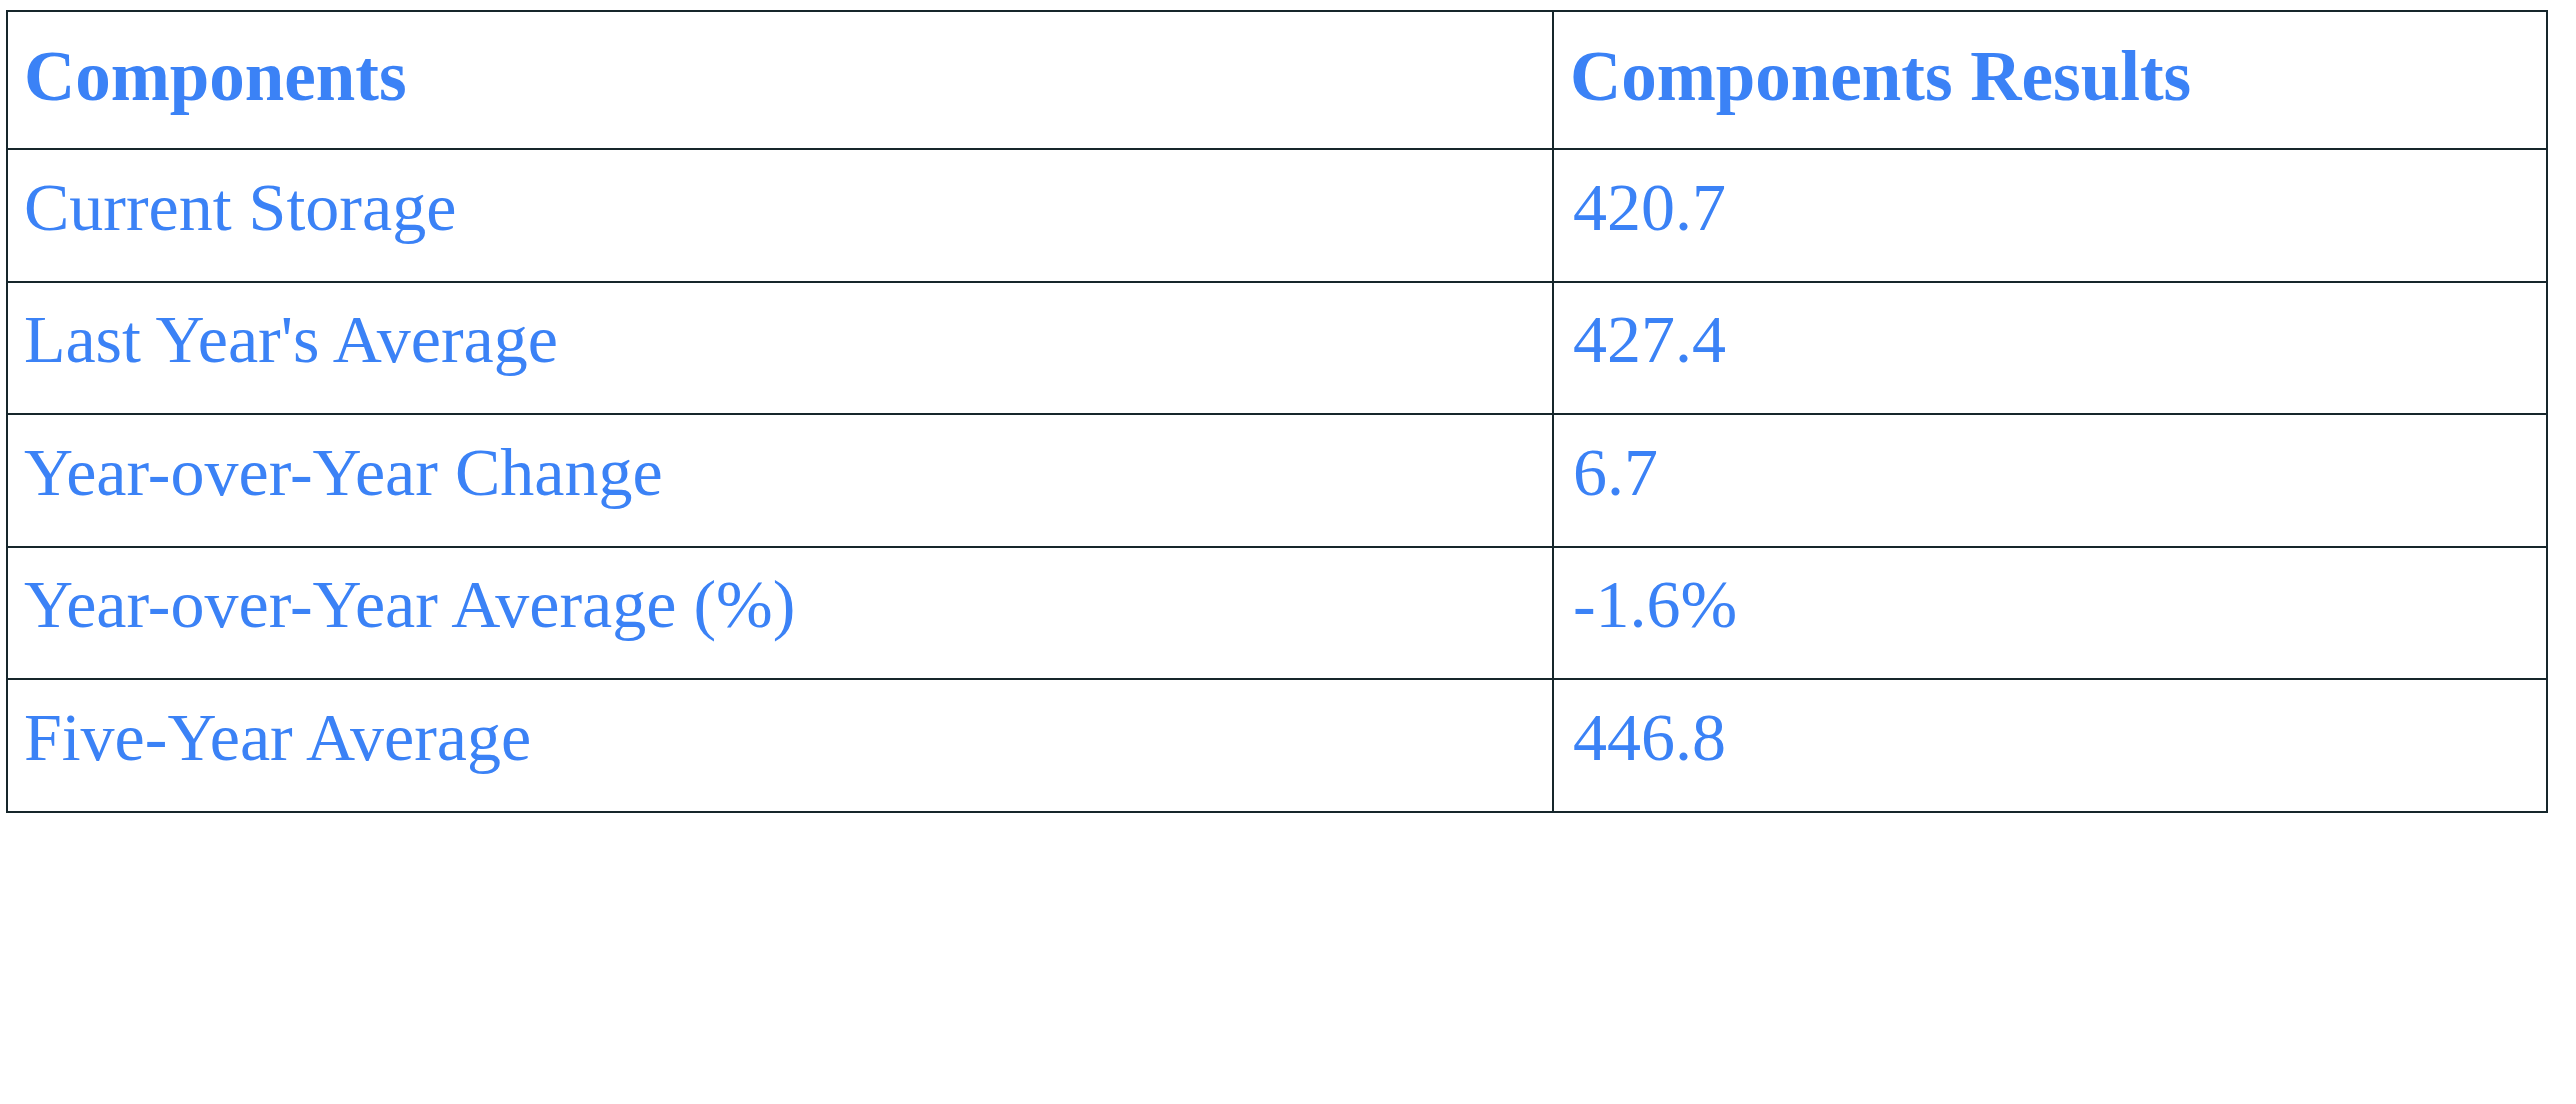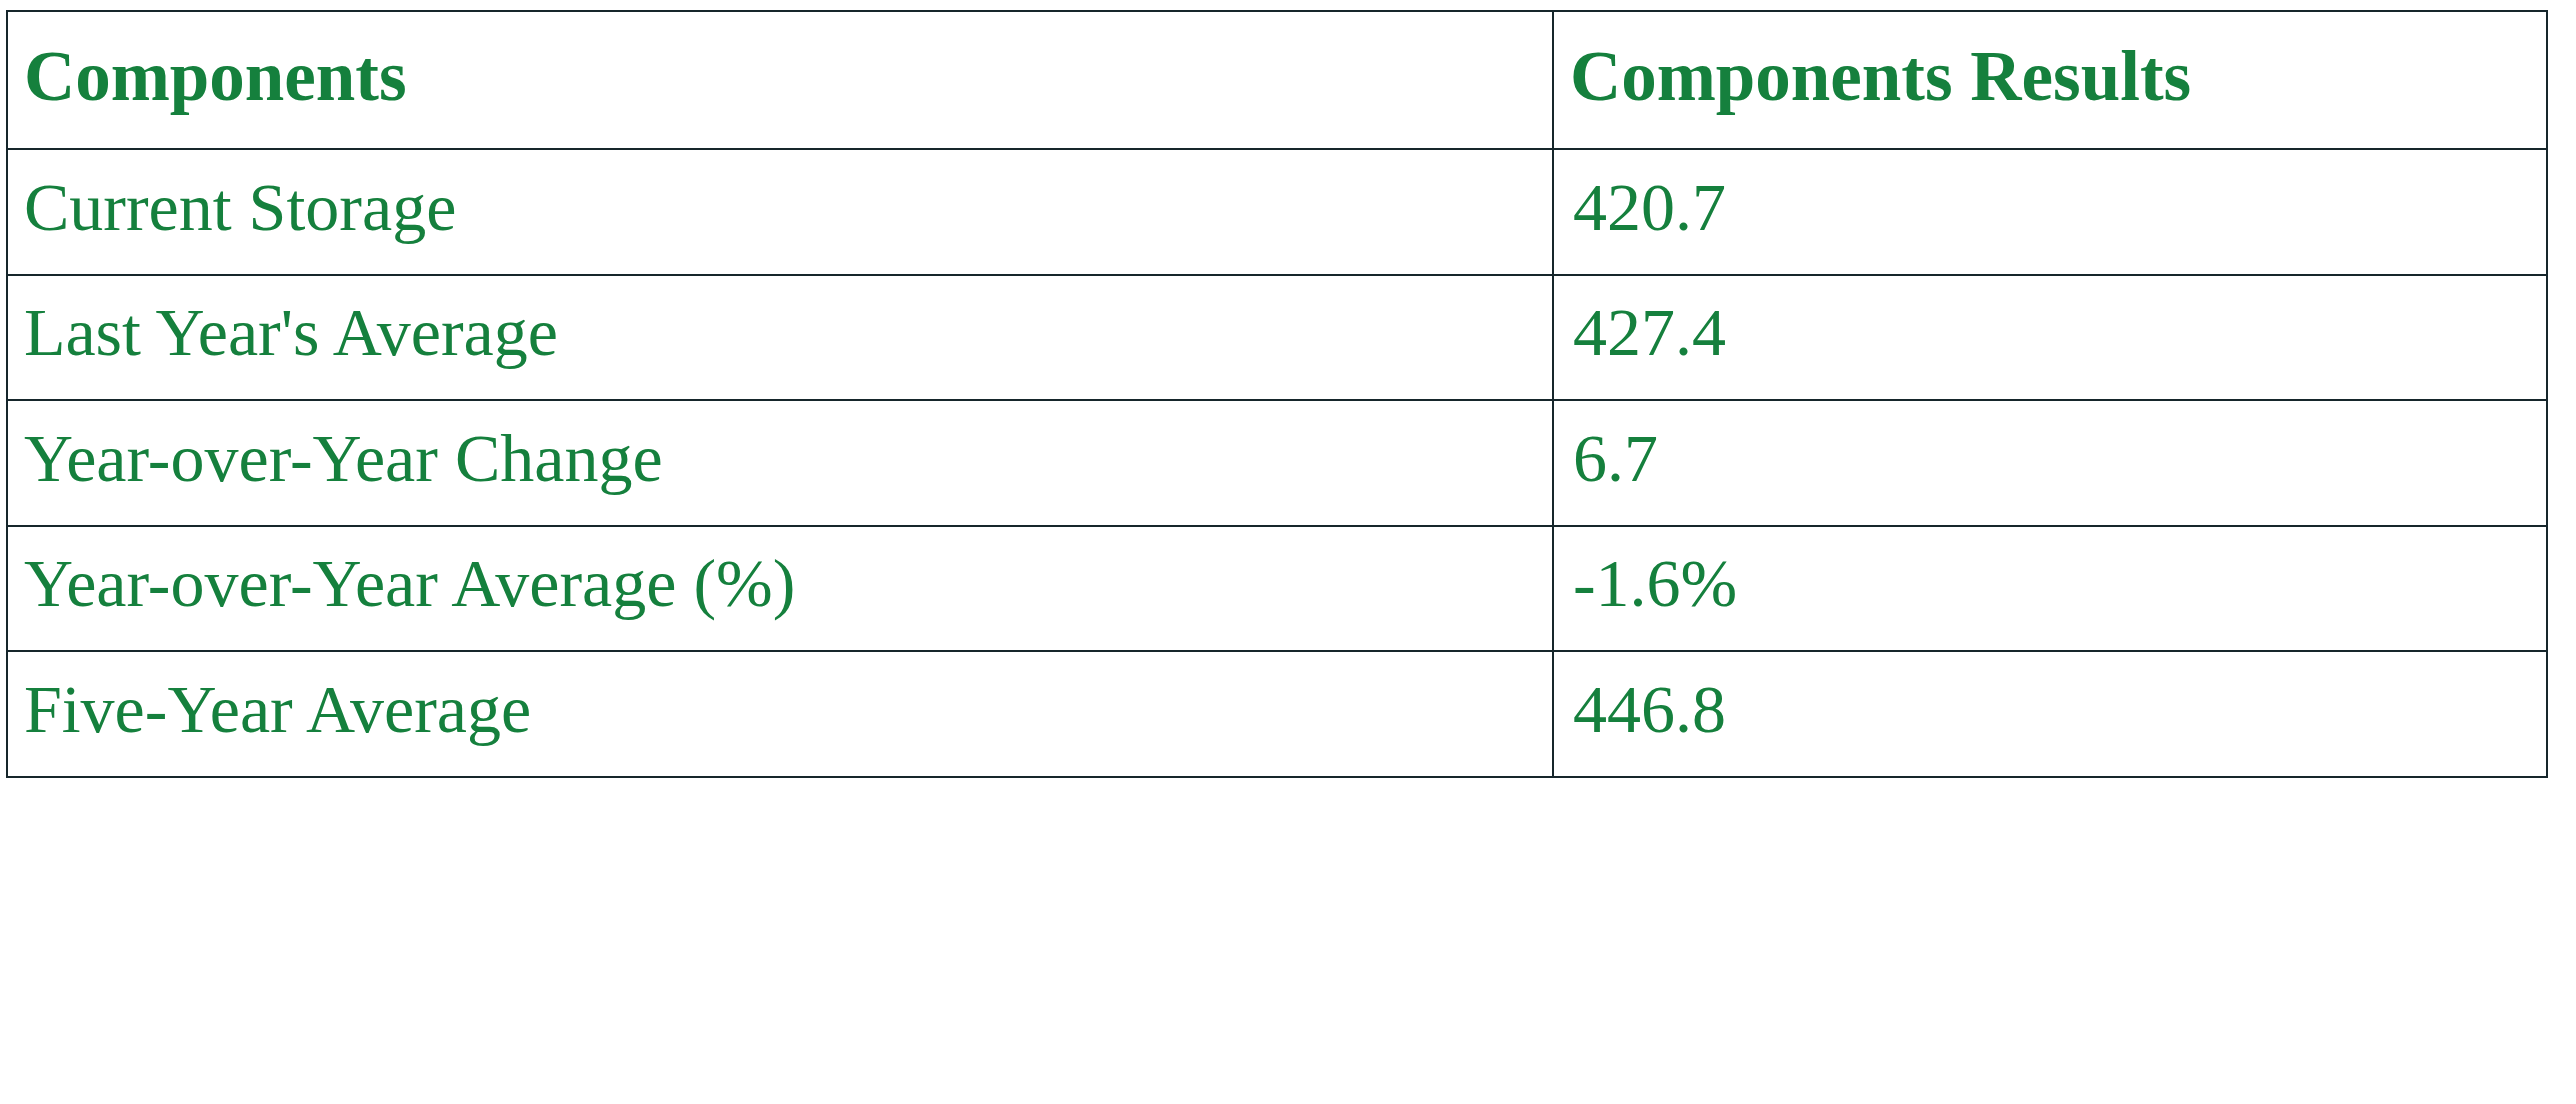--- a/index.html
+++ b/index.html
@@ -29,36 +29,36 @@
   table.inventory-table col.col-results { width: 994px; }
 
   table.inventory-table th,
   table.inventory-table td {
     border: 2.2px solid #16262b;
     padding: 4.4px 14.7px 7.4px 16px;
     vertical-align: middle;
     text-align: left;
     font-size: 68px;
     line-height: 1.02;
-    color: #15803d;
+    color: #3b82f6;
     white-space: nowrap;
     overflow: hidden;
   }
   table.inventory-table thead th {
     font-weight: bold;
     font-size: 71px;
     height: 124px;
     padding-top: 1.5px;
     padding-bottom: 10.3px;
   }
   table.inventory-table tbody td {
     font-weight: normal;
     height: 112px;
     padding-top: 1.5px;
-    padding-bottom: 10px;
+    padding-bottom: 17px;
   }
   table.inventory-table tbody tr td.value-cell {
     padding-left: 19px;
   }
 </style>
 </head>
 <body>
 
 <div class="sheet">
   <table class="inventory-table">

